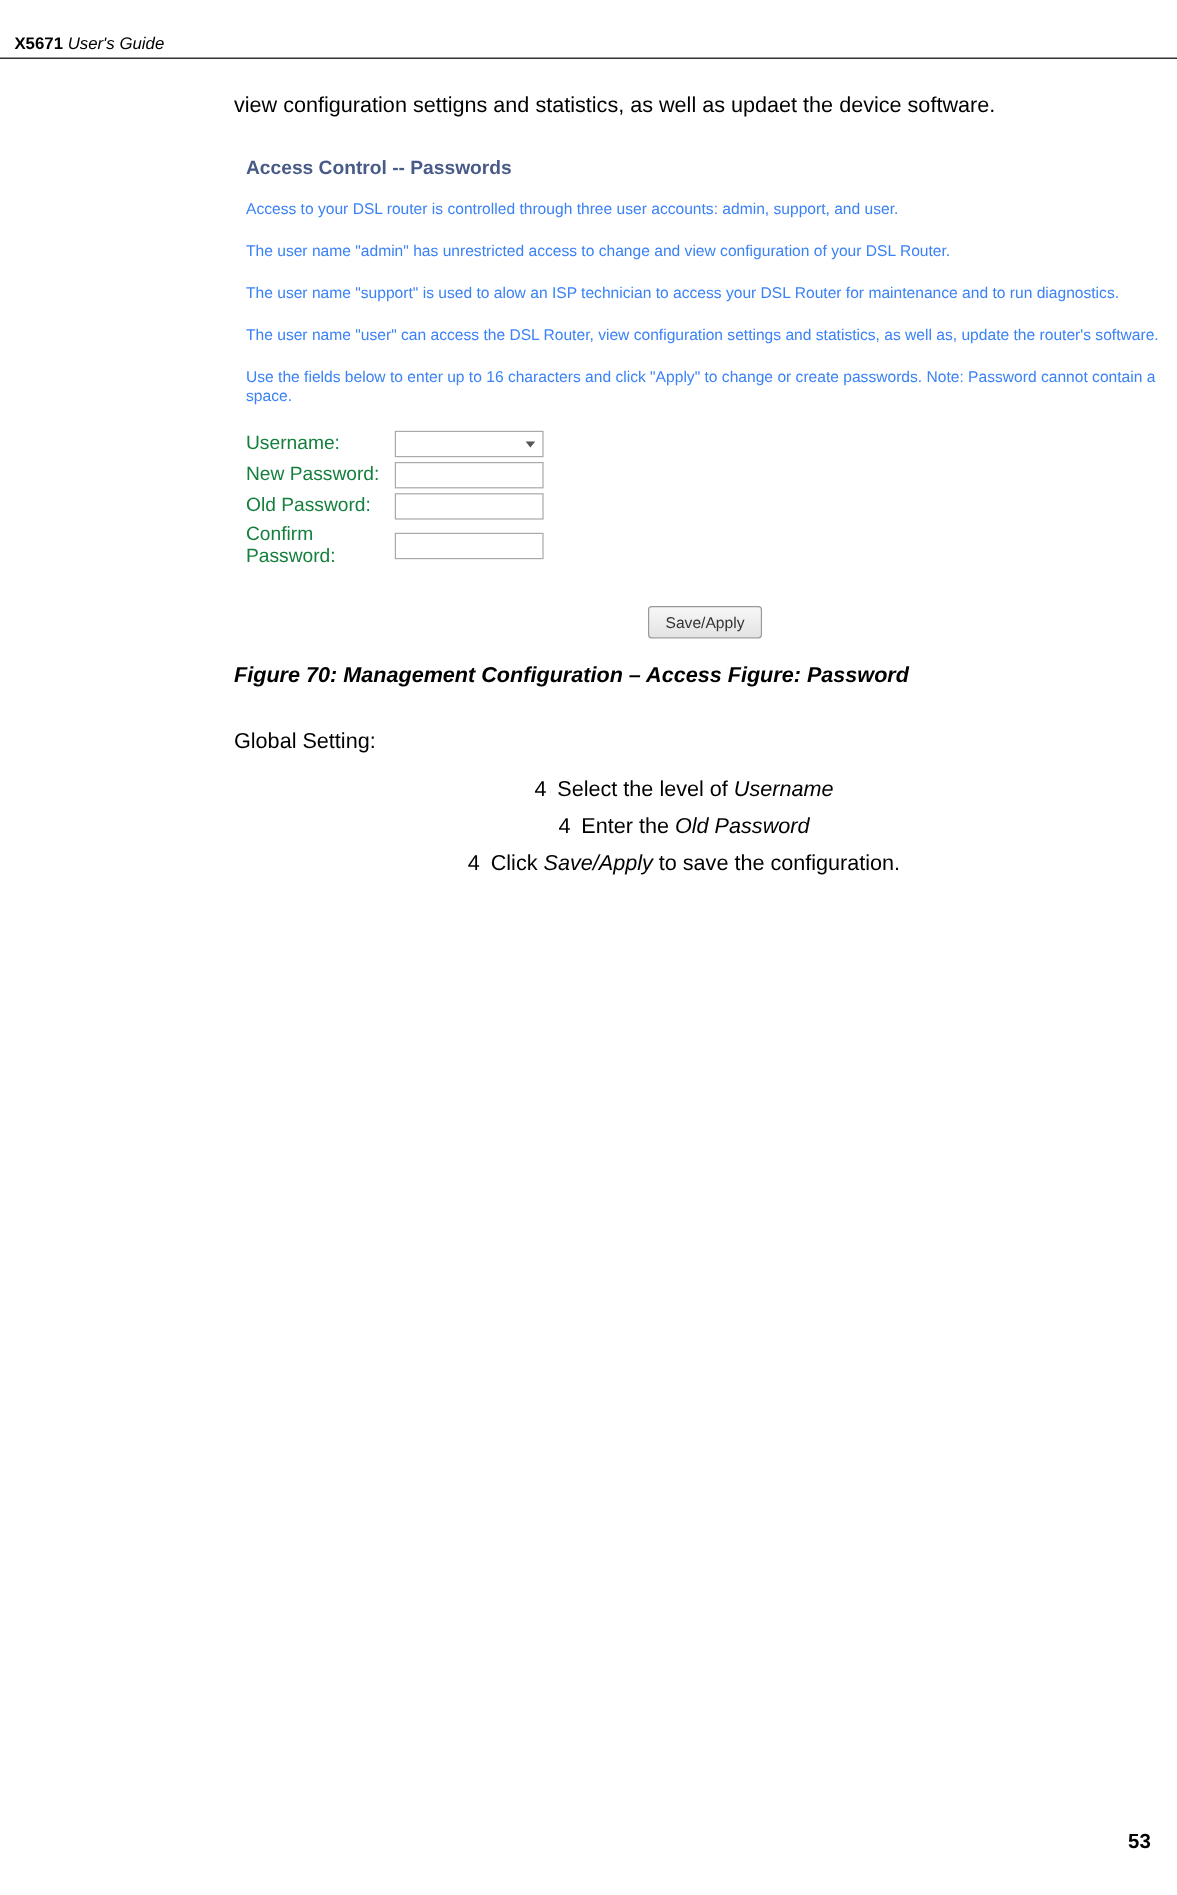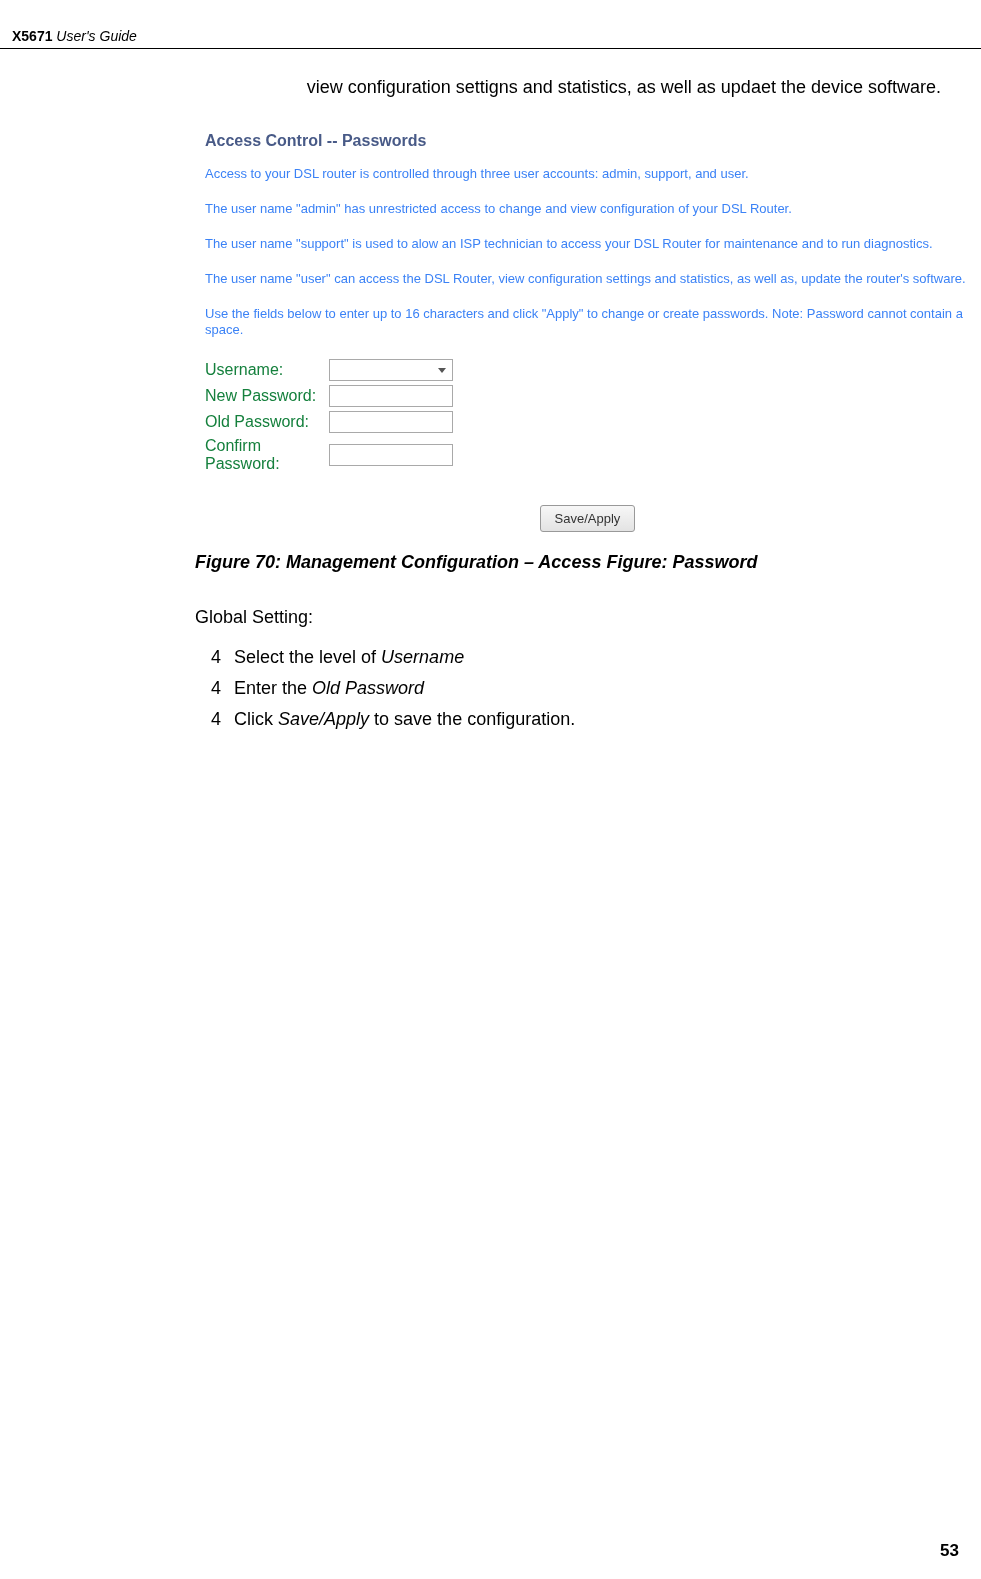--- a/index.html
+++ b/index.html
@@ -26,21 +26,20 @@
   }
   .header .model { font-style: normal; font-weight: bold; }
   .header .rest { font-style: italic; font-weight: normal; }
   .body {
     margin-left: 195px;
     margin-right: 40px;
   }
   .intro {
     font-size: 18px;
     margin-bottom: 20px;
-    text-align: right;
   }
   
   .shot {
     width: 765px;
     padding: 14px 10px 10px 10px;
     font-family: "Segoe UI", Arial, sans-serif;
   }
   .shot-title {
     color: #485a87;
     font-weight: bold;
@@ -113,35 +112,36 @@
     margin: 6px 0 34px 0;
   }
   .section-heading {
     font-size: 18px;
     margin: 0 0 10px 0;
   }
   .steps {
     list-style: none;
     padding: 0;
     margin: 16px;
+    text-align: center;
   }
   .steps li {
     font-size: 18px;
     margin: 4px 0;
     line-height: 1.5;
   }
   .steps li .num {
     display: inline-block;
     width: 18px;
   }
   .q { display:inline; }
   .em { font-style: italic; }
   .page-number {
     position: absolute;
-    bottom: 18px;
+    bottom: 34px;
     right: 22px;
     font-size: 17px;
     font-weight: bold;
     font-family: Arial, sans-serif;
     margin-top: 18px;
   }
 </style>
 </head>
 <body>
 

